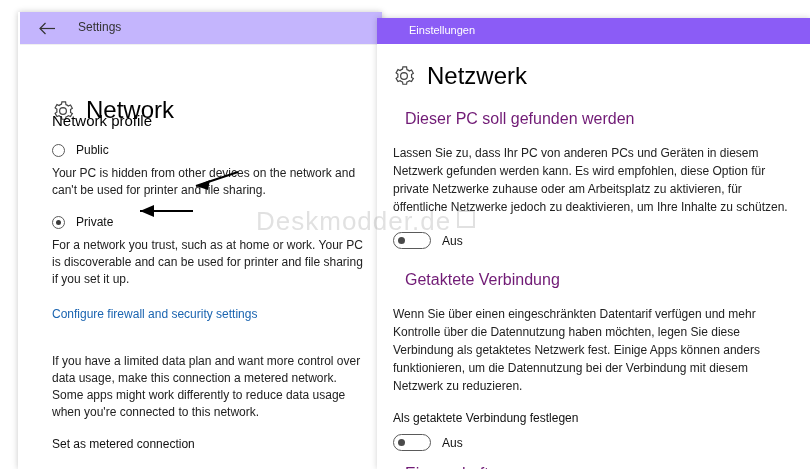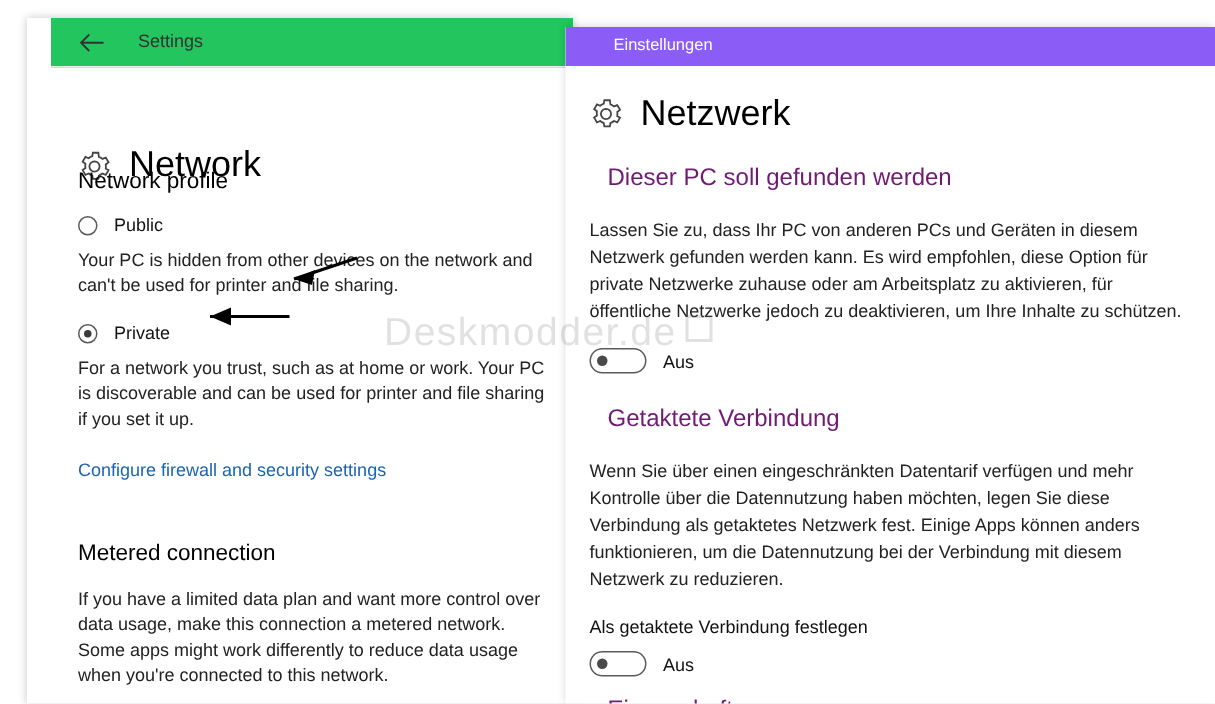--- a/index.html
+++ b/index.html
@@ -22,24 +22,24 @@
     left: 18px;
     top: 12px;
     width: 364px;
     height: 457px;
     background: #ffffff;
     box-shadow: 0 0 6px rgba(0,0,0,0.22);
     overflow: hidden;
   }
   .titlebar-left {
     position: absolute;
-    left: 16px; top: 0;
+    left: 2px; top: 0;
     width: 100%;
     height: 32px;
-    background: #22c55e;
+    background: #c4b5fd;
     border-bottom: 1px solid #f0f0f0;
     text-decoration: underline;
   }
   .back-btn {
     position: absolute;
     left: 12px; top: 4px;
     width: 30px; height: 24px;
     display: flex;
     align-items: center;
     justify-content: center;
@@ -282,21 +282,20 @@
     <p class="desc">Your PC is hidden from other devices on the network and can't be used for printer and file sharing.</p>
 
     <div class="radio-row">
       <span class="radio checked"></span>
       <span class="radio-label">Private</span>
     </div>
     <p class="desc">For a network you trust, such as at home or work. Your PC is discoverable and can be used for printer and file sharing if you set it up.</p>
 
     <a class="link" href="#">Configure firewall and security settings</a>
 
-    <div class="sub-head">Metered connection</div>
     <p class="desc">If you have a limited data plan and want more control over data usage, make this connection a metered network. Some apps might work differently to reduce data usage when you're connected to this network.</p>
 
     <div class="small-label">Set as metered connection</div>
     
 
   </div>
 </div>
 
 <div class="pane-right">
 

